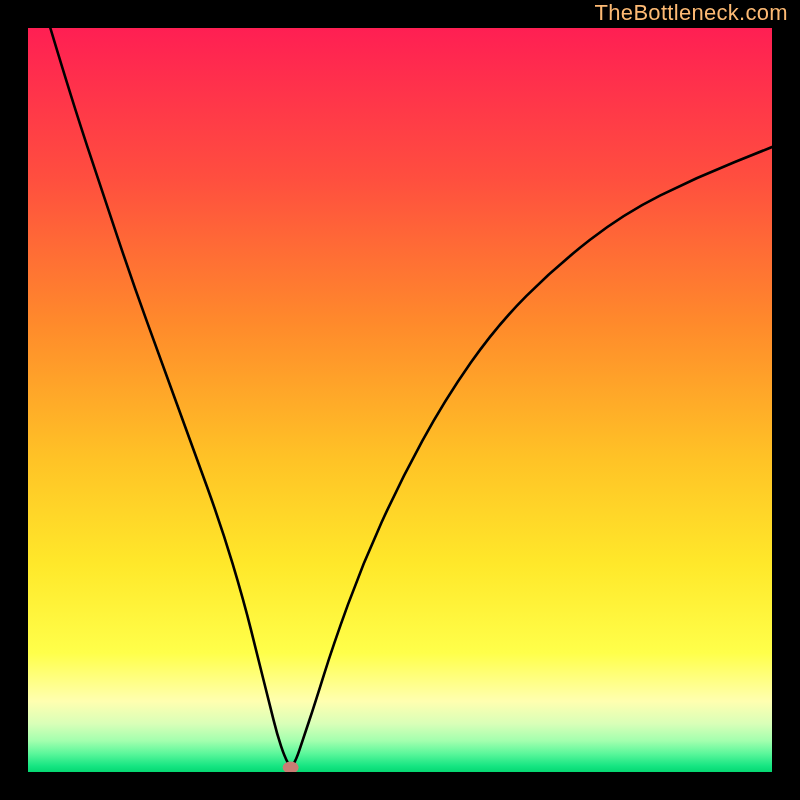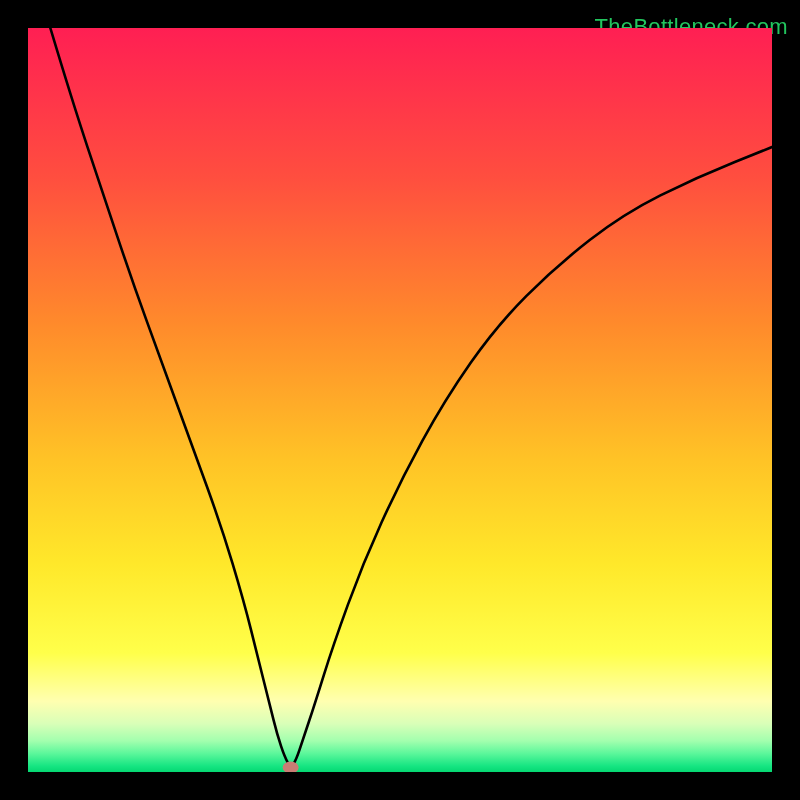--- a/index.html
+++ b/index.html
@@ -20,23 +20,23 @@
   .plot-area {
     position: absolute;
     left: 28px;
     top: 28px;
     width: 744px;
     height: 744px;
     
   }
   .watermark {
     position: absolute;
-    top: 14px;
+    top: 0;
     right: 12px;
-    color: #22c55e;
+    color: #fdba74;
     font-size: 22px;
     letter-spacing: 0.3px;
     font-weight: 400;
     user-select: none;
   }
 </style>
 </head>
 <body>
 
 <div class="frame">

